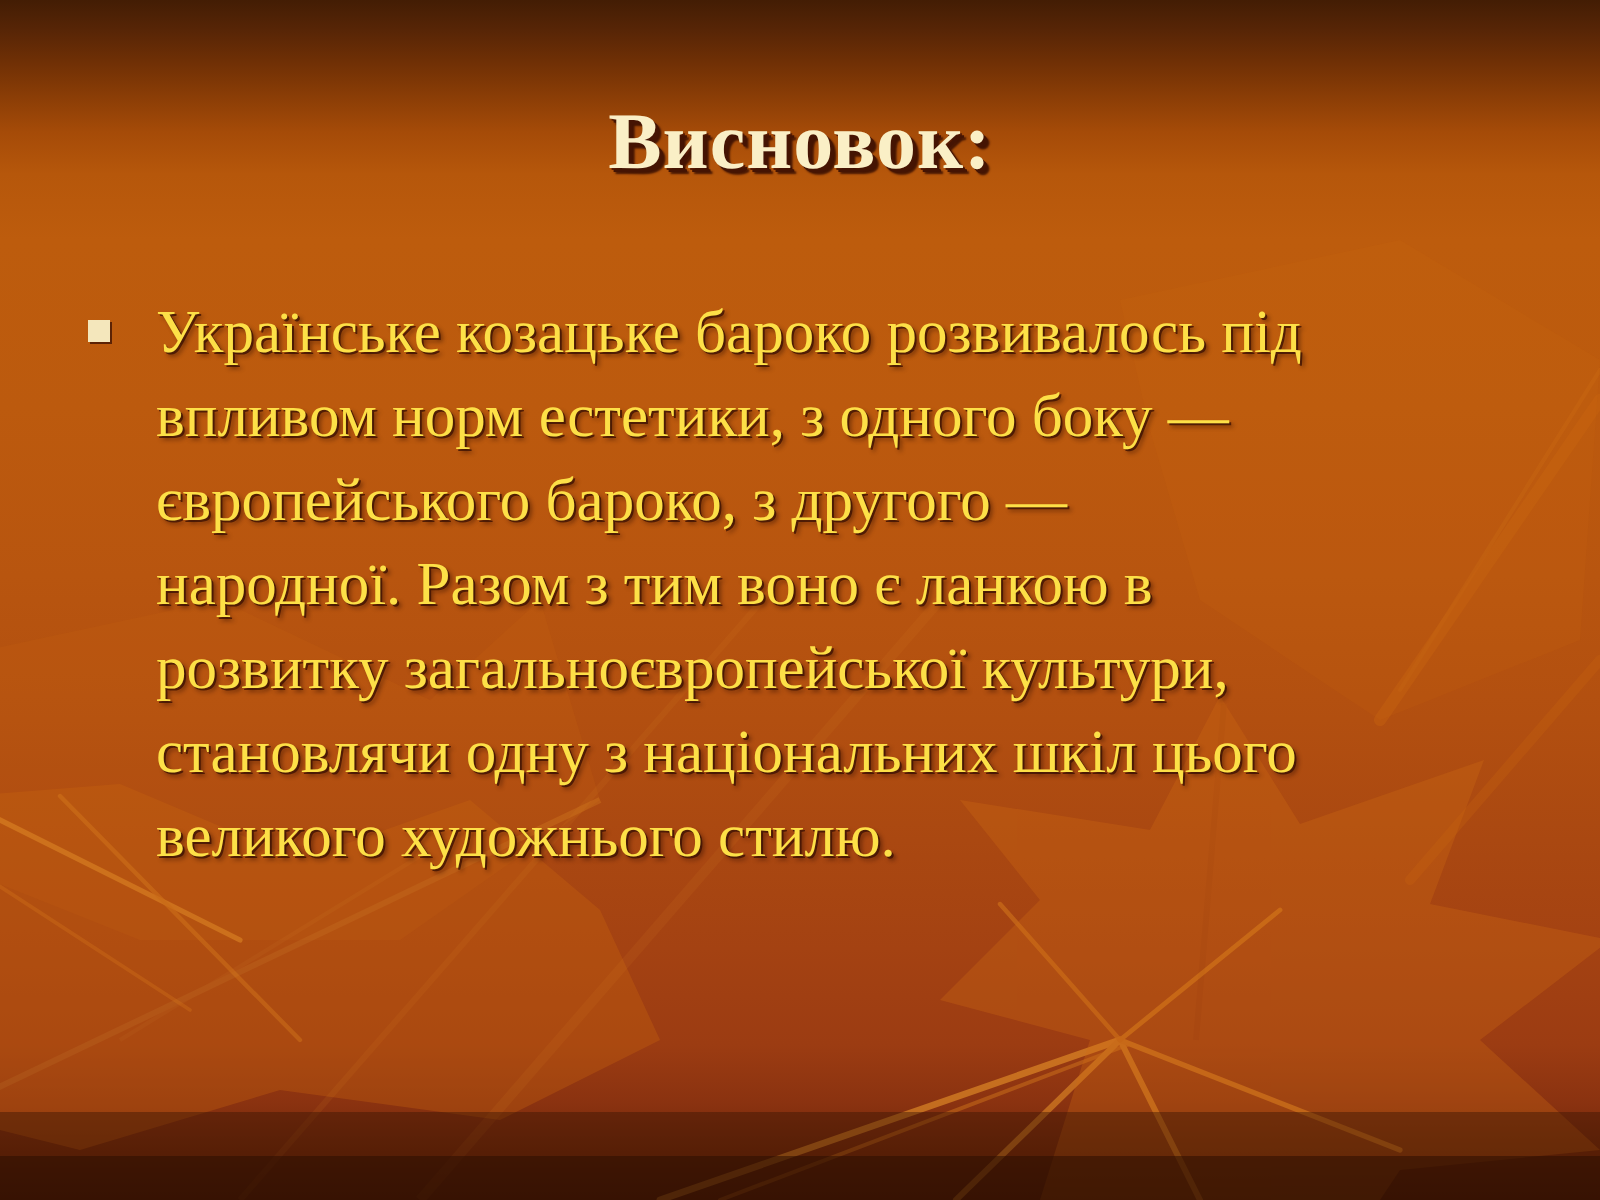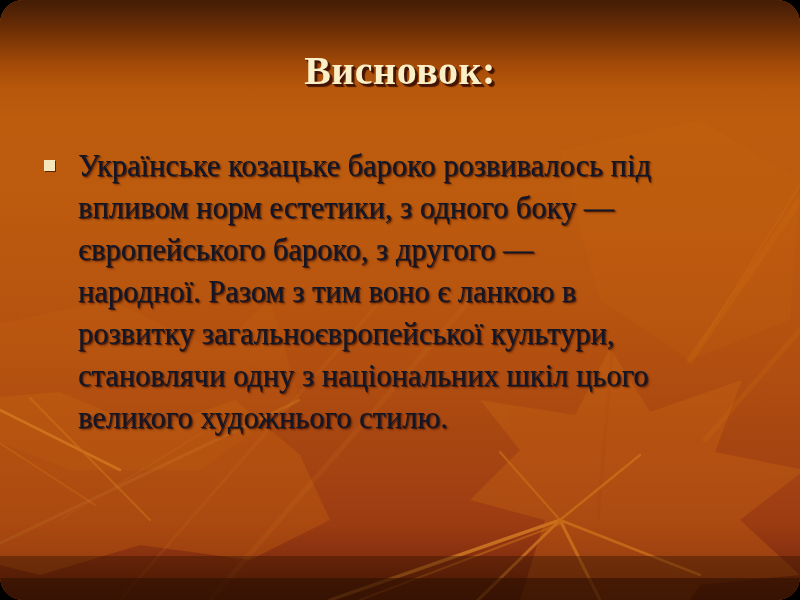--- a/index.html
+++ b/index.html
@@ -8,21 +8,20 @@
     background: #000;
   }
 
   #slide {
     position: relative;
     width: 800px;
     height: 600px;
     overflow: hidden;
     font-family: "Liberation Serif", "DejaVu Serif", serif;
     background: #B3530C;
-    border-radius: 23px;
   }
 
   
   .bg-gradient {
     position: absolute;
     inset: 0;
     background: linear-gradient(to bottom,
       #431D04 0%,
       #572506 2.5%,
       #6E2F05 5%,
@@ -89,21 +88,21 @@
     margin-top: 15px;
     margin-right: 23px;
     background: #F4E7BC;
     box-shadow: 1px 1px 0 rgba(60,16,3,0.75);
   }
   .bullet-text {
     flex: 1 1 auto;
     font-family: "Liberation Serif", "DejaVu Serif", serif;
     font-size: 30.5px;
     line-height: 42px;
-    color: #0f172a;
+    color: #fde047;
     text-shadow:
        1px 1px 0 rgba(60,18,4,0.80),
        2px 2px 2px rgba(45,12,2,0.45);
     text-align: left;
     white-space: pre-line;
   }
 </style>
 </head>
 <body>
 

